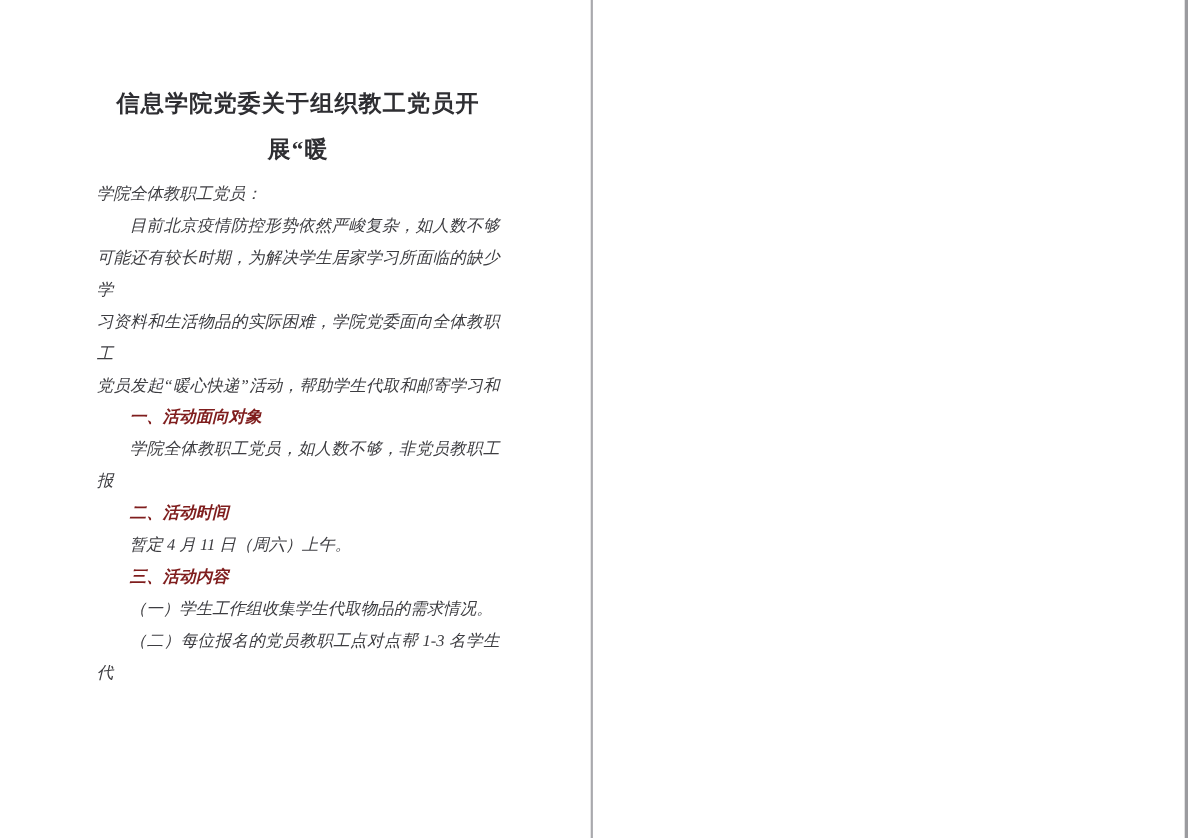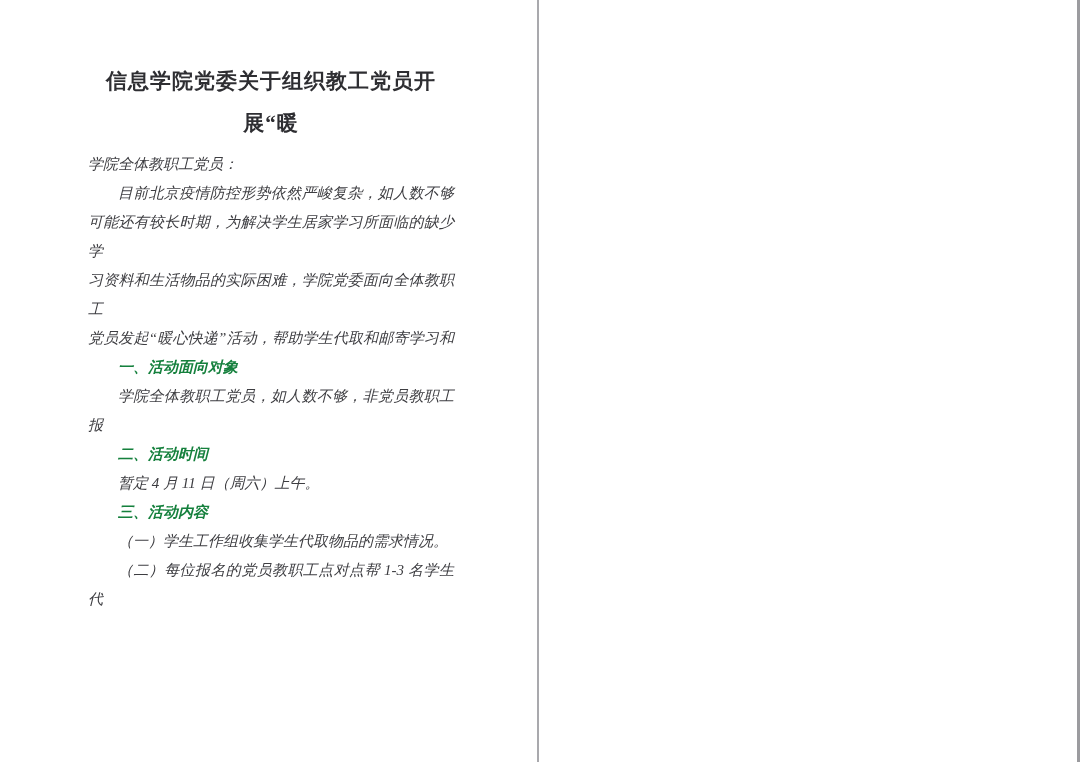--- a/index.html
+++ b/index.html
@@ -13,21 +13,21 @@
   }
   .canvas {
     position: relative;
     width: 1080px;
     height: 762px;
     background: #ffffff;
   }
   
   .page {
     position: absolute;
-    top: 0;
+    top: 13px;
     bottom: 0;
     background: #ffffff;
   }
   .page-left  { left: 0;   width: 538px; }
   .page-right { left: 540px; width: 540px; }
   .divider {
     position: absolute;
     left: 537px;
     top: 0;
     width: 2px;
@@ -63,21 +63,21 @@
   }
   .ln { white-space: nowrap; font-style: italic; }
   .indent { text-indent: 2em; }
   .fill {
     white-space: normal;
     text-align: justify;
     text-align-last: justify;
   }
   .heading {
     font-weight: 700;
-    color: #15803d;
+    color: #7f1d1d;
   }
 </style>
 </head>
 <body>
 
 <div class="canvas">
 
   <div class="page page-left">
     <div class="col col-left">
       <div class="doc-title">

